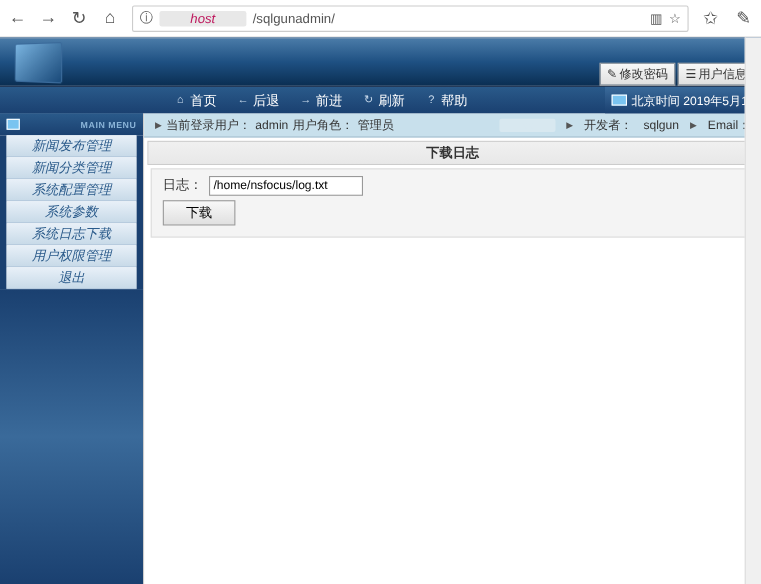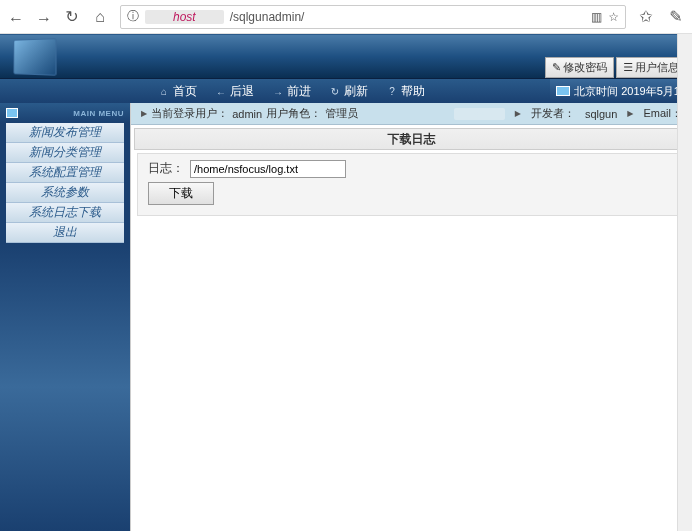--- a/index.html
+++ b/index.html
@@ -36,21 +36,21 @@
     .info-bar { height: 22px; background: #c8e0ec; display: flex; align-items: center; padding: 0 10px; font-size: 11px; color: #333; justify-content: space-between; border-bottom: 1px solid #a8c0d0; }
     .info-left { display: flex; align-items: center; gap: 4px; }
     .info-right { display: flex; align-items: center; gap: 10px; }
     .info-blur { background: #d8e8f0; color: #d8e8f0; padding: 0 20px; border-radius: 2px; }
     .arrow-icon { font-size: 8px; color: #555; }
     
     .page-title-bar { height: 22px; background: linear-gradient(180deg, #f0f0f0, #e8e8e8); border: 1px solid #ccc; margin: 3px; display: flex; align-items: center; justify-content: center; font-size: 12px; font-weight: bold; color: #333; }
     
     .form-area { padding: 6px 10px; background: #f4f4f4; margin: 0 6px; border: 1px solid #ddd; }
     .form-row { display: flex; align-items: flex-start; gap: 6px; font-size: 12px; color: #333; margin-bottom: 4px; }
-    .form-input { width: 156px; height: 18px; border: 1px solid #999; padding: 0 3px; font-size: 11px; }
+    .form-input { width: 140px; height: 18px; border: 1px solid #999; padding: 0 3px; font-size: 11px; }
     .form-button { padding: 2px 20px; font-size: 12px; border: 1px solid #999; background: linear-gradient(180deg, #f8f8f8, #e0e0e0); cursor: pointer; }
     
     .scrollbar-track { position: absolute; right: 0; top: 34px; width: 15px; height: calc(531px - 34px); background: #f0f0f0; border-left: 1px solid #ddd; }
   </style>
 </head>
 <body>
 
 <div class="browser-bar">
   <span class="icon">←</span>
   <span class="icon">→</span>
@@ -115,20 +115,21 @@
     <div class="sidebar-header">
       <span class="sidebar-header-icon"></span>
       <span class="sidebar-header-text">MAIN MENU</span>
     </div>
     <div class="sidebar-menu">
       <div class="menu-item">新闻发布管理</div>
       <div class="menu-item">新闻分类管理</div>
       <div class="menu-item">系统配置管理</div>
       <div class="menu-item">系统参数</div>
       <div class="menu-item">系统日志下载</div>
+      <div class="menu-item">用户权限管理</div>
       <div class="menu-item">退出</div>
     </div>
     <div class="sidebar-fill"></div>
   </div>
 
   <div class="main-panel">
     <div class="info-bar">
       <div class="info-left">
         <span class="arrow-icon">▶</span>
         <span>当前登录用户：</span>

